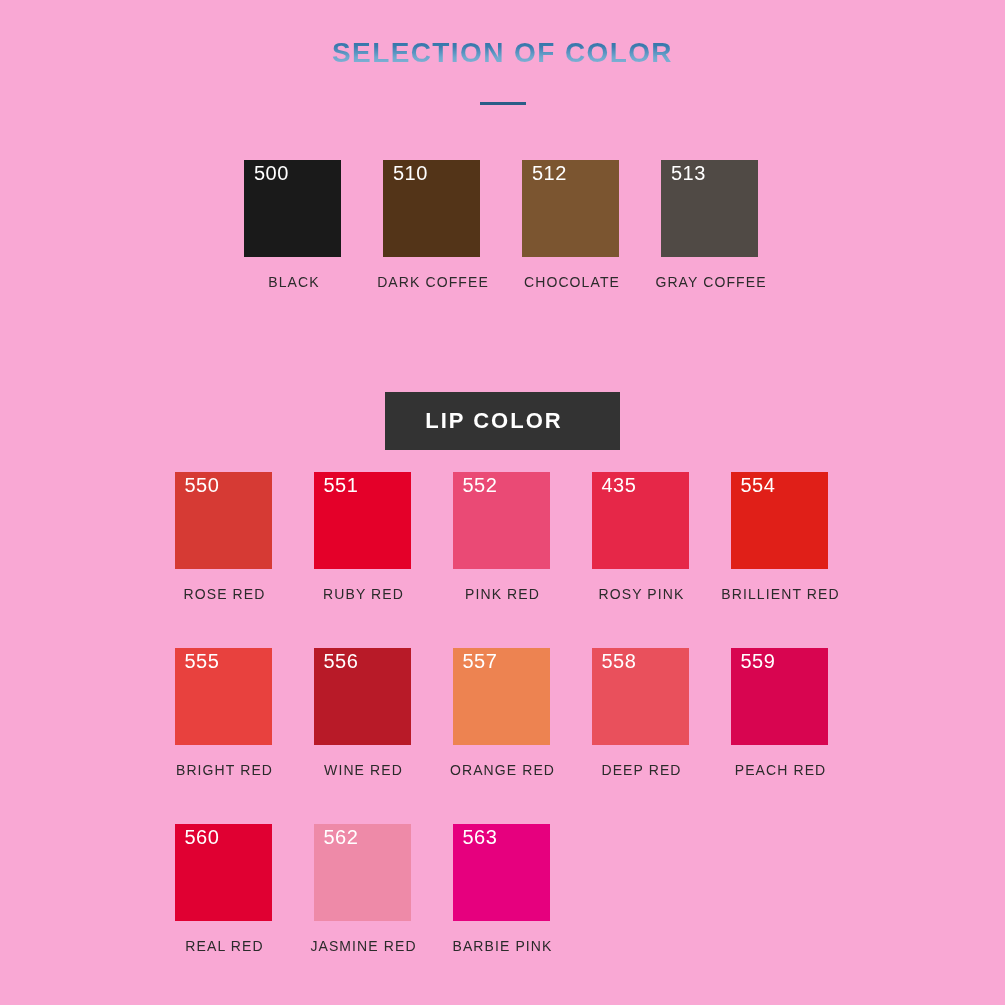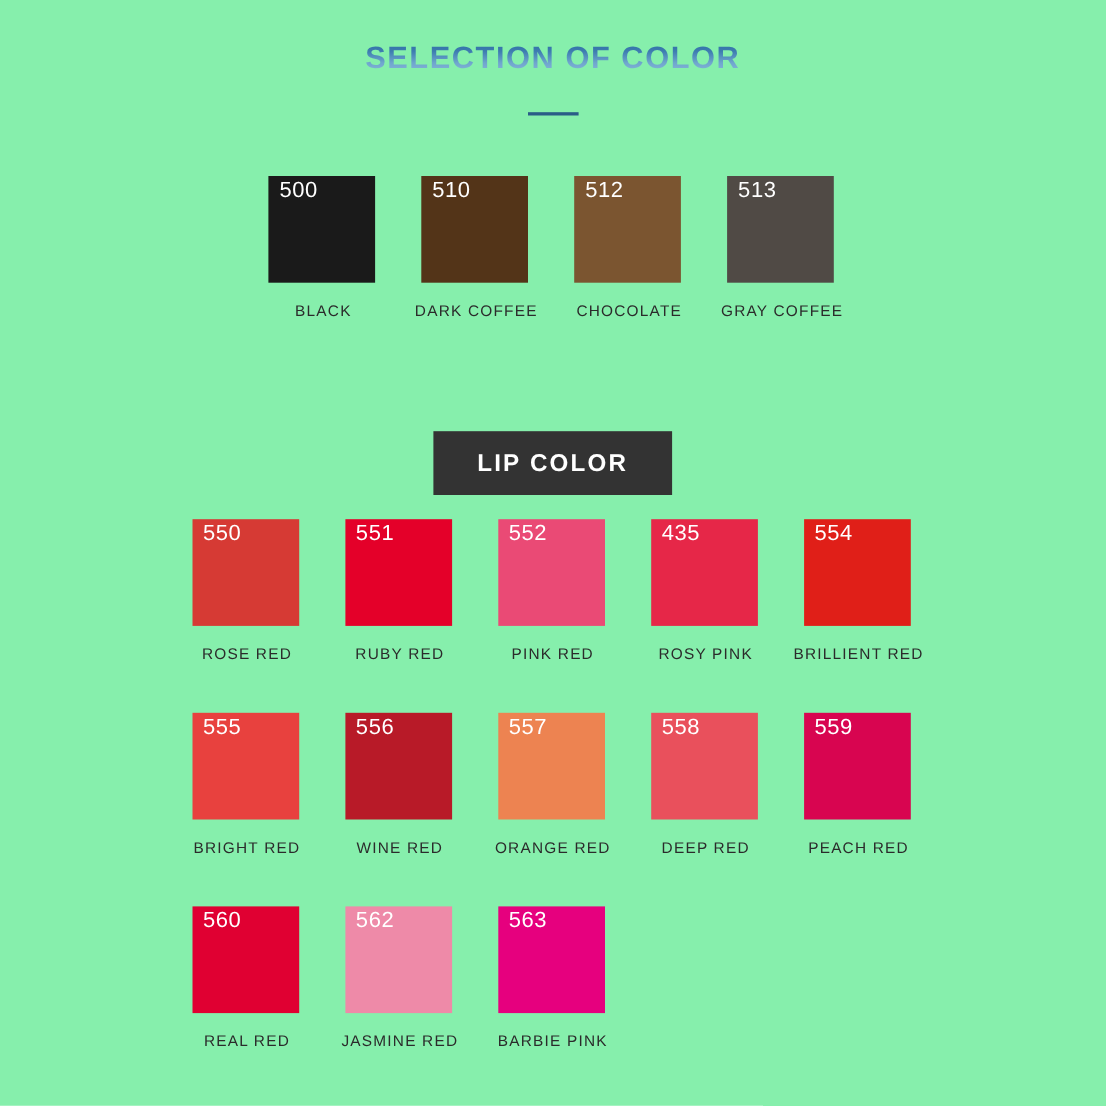--- a/index.html
+++ b/index.html
@@ -11,21 +11,21 @@
     height: 1005px;
     background: #ffffff;
     font-family: "Liberation Sans", sans-serif;
     overflow: hidden;
   }
 
   .page {
     position: relative;
     width: 1005px;
     height: 1005px;
-    background: #86efac;
+    background: #f9a8d4;
   }
 
   
   .title-block {
     position: absolute;
     top: 38px;
     left: 0;
     width: 1005px;
     text-align: center;
   }
@@ -109,21 +109,21 @@
     width: 1005px;
     text-align: center;
   }
   .banner {
     display: inline-block;
     background: #333333;
     color: #ffffff;
     font-size: 22px;
     font-weight: bold;
     letter-spacing: 2px;
-    padding: 16px 40px 16px 40px;
+    padding: 16px 57px 16px 40px;
     min-width: 95px;
   }
 
   #lip-group {
     top: 472px;
   }
   #lip-group .swatch-cell {
     margin-bottom: 46px;
   }
 </style>

